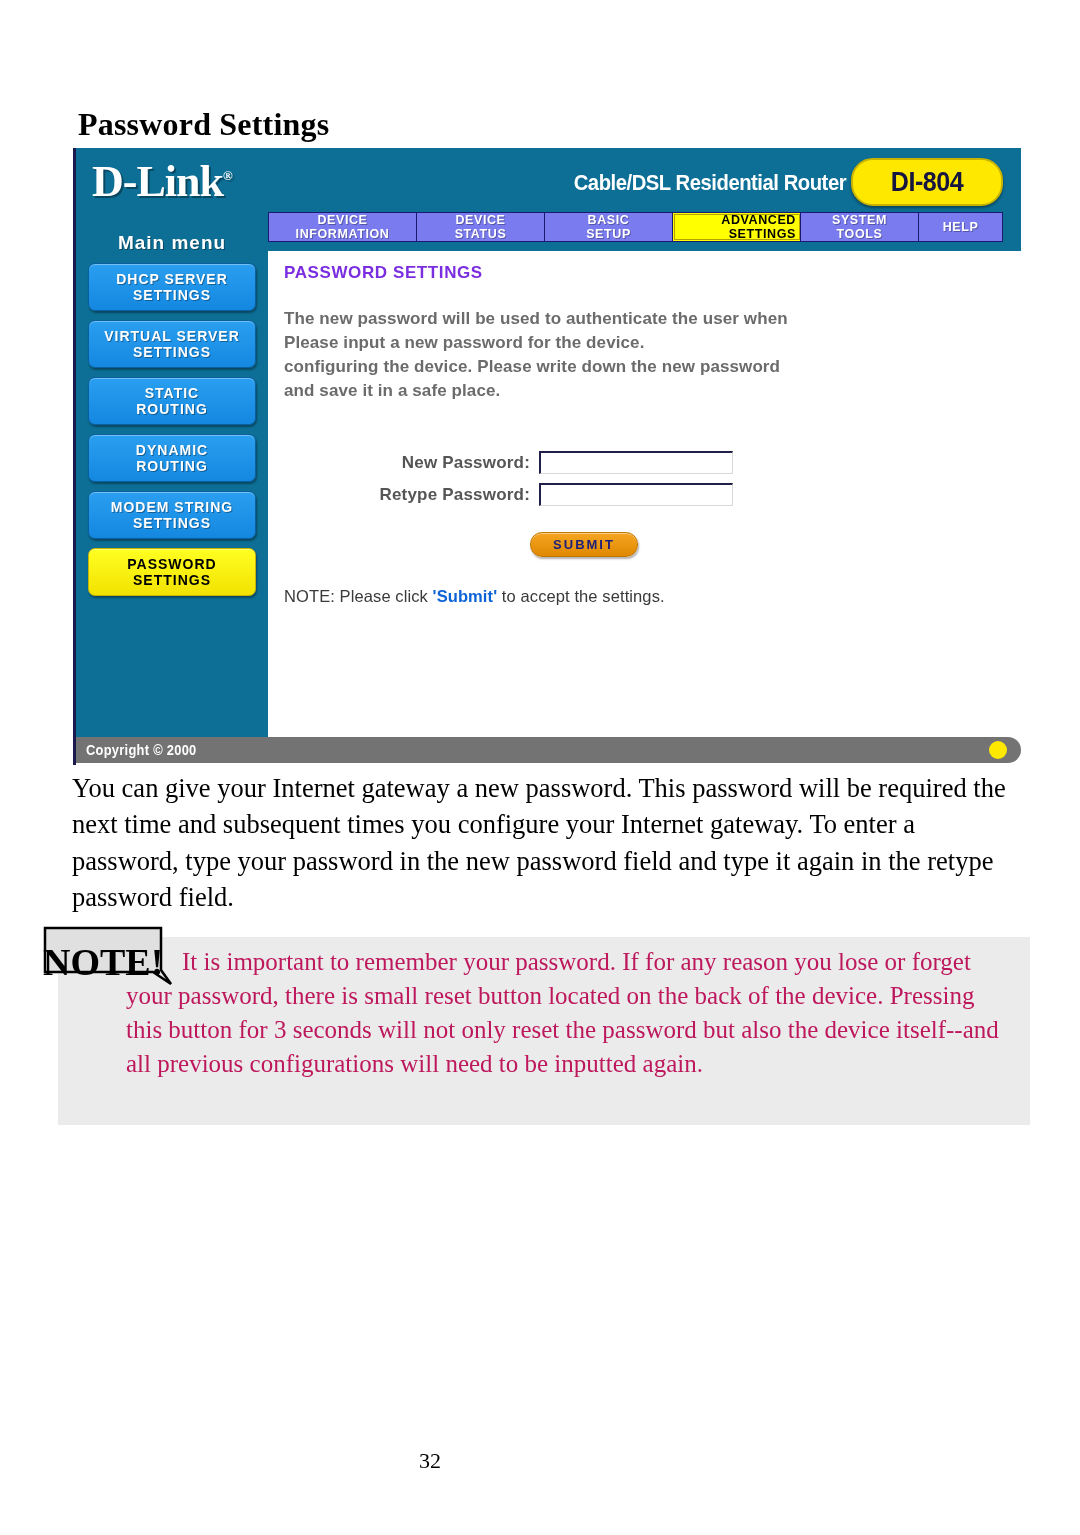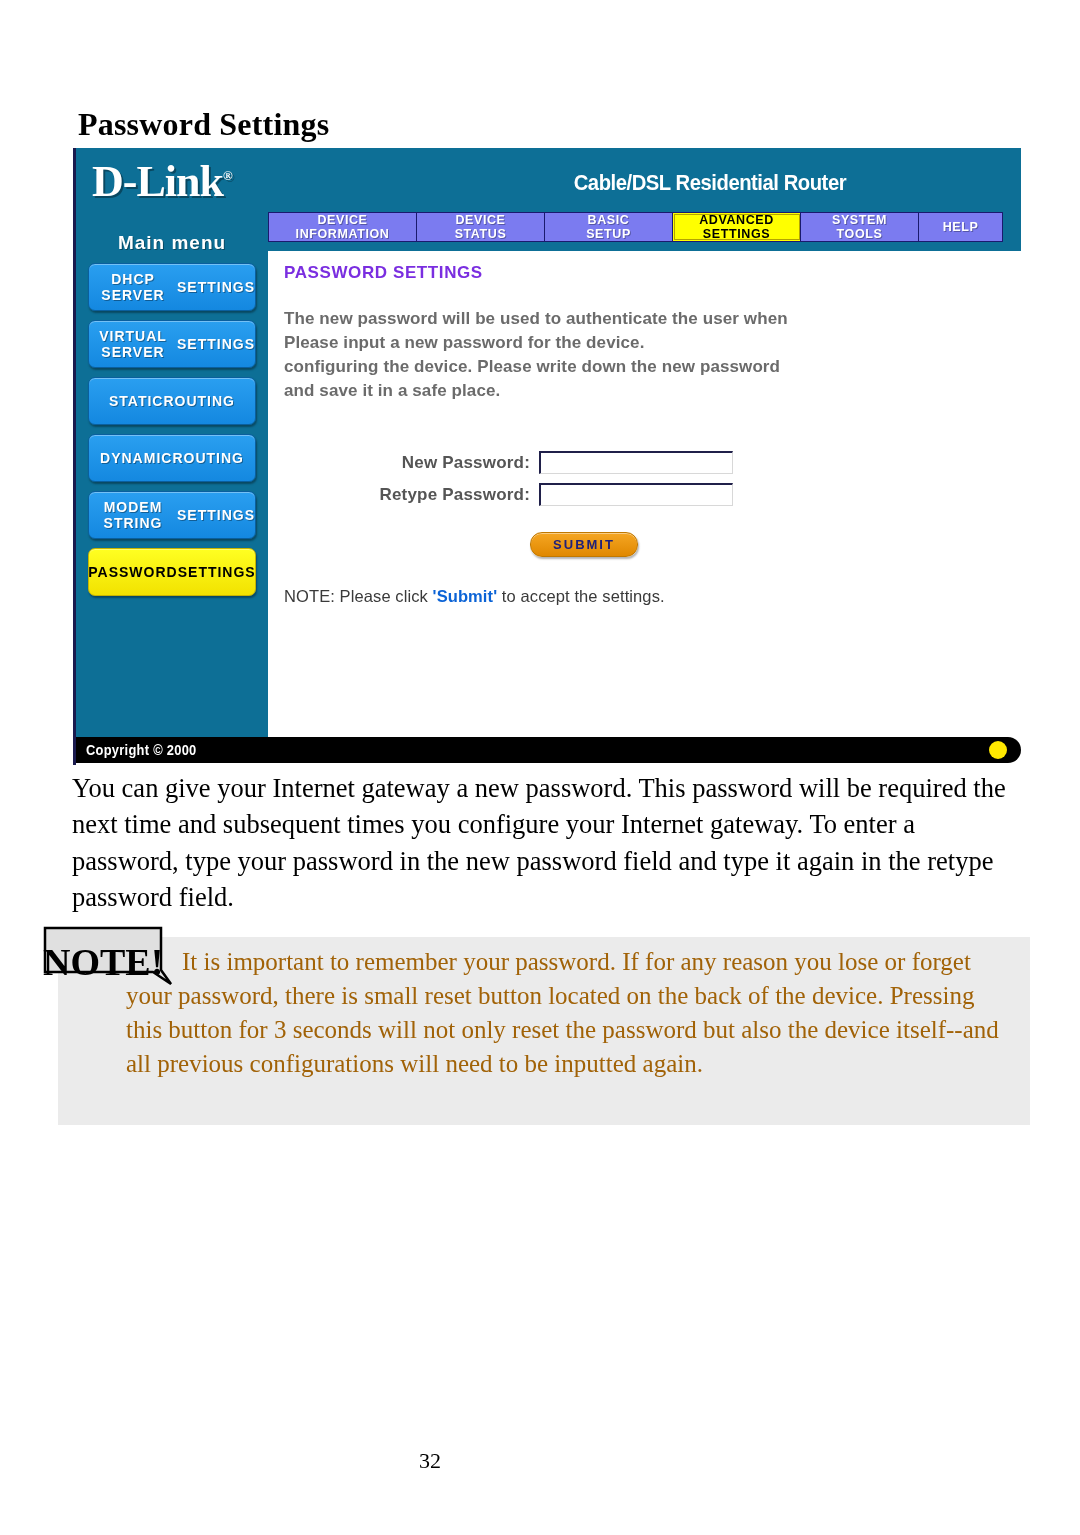--- a/index.html
+++ b/index.html
@@ -127,21 +127,21 @@
     letter-spacing: 0.6px;
     text-align: center;
     box-sizing: border-box;
     text-shadow: 1px 1px 0 rgba(0,0,0,0.3);
     padding: 0 4px;
   }
   .tab:last-child { border-right: none; }
   .tab.w1 { width: 148px; }
   .tab.w2 { width: 128px; }
   .tab.w3 { width: 128px; }
-  .tab.w4 { width: 128px; }
+  .tab.w4 { width: 128px; align-items: flex-end; }
   .tab.w5 { width: 118px; }
   .tab.w6 { width: 83px; }
   .tab.active {
     background: #ffff00;
     color: #000000;
     text-shadow: none;
     outline: 1px solid #b3a300;
     outline-offset: -2px;
   }
 
@@ -166,20 +166,21 @@
   }
   .menu-btn {
     margin: 9px auto 0;
     width: 168px;
     height: 48px;
     background: linear-gradient(#2a9ff0, #1488e0);
     border: 1px solid #0a5f9e;
     border-radius: 7px;
     box-shadow: 1px 2px 2px rgba(0,0,0,0.35), inset 0 1px 0 rgba(255,255,255,0.35);
     display: flex;
+    flex-direction: column;
     align-items: center;
     justify-content: center;
     font-family: "Liberation Sans", sans-serif;
     font-size: 14px;
     font-weight: bold;
     color: #ffffff;
     letter-spacing: 1px;
     line-height: 1.15;
     text-align: center;
     text-shadow: 1px 1px 0 rgba(0,0,0,0.35);
@@ -302,21 +303,21 @@
     width: 100%;
     height: 28px;
     background: #ffffff;
   }
   .rs-footer-bar {
     position: absolute;
     left: 0;
     top: 0;
     width: 945px;
     height: 26px;
-    background: #000000;
+    background: #737373;
     border-top-right-radius: 13px;
     border-bottom-right-radius: 13px;
     display: flex;
     align-items: center;
   }
   .copyright {
     margin-left: 10px;
     font-family: "Liberation Sans", sans-serif;
     font-size: 14px;
     font-weight: bold;
@@ -356,21 +357,21 @@
     height: 188px;
     background: #ebebeb;
   }
   .note-text {
     position: absolute;
     left: 68px;
     top: 8px;
     width: 890px;
     font-family: "Liberation Serif", serif;
     font-size: 25px;
-    color: #a16207;
+    color: #be185d;
     line-height: 1.36;
     text-indent: 56px;
   }
   .note-callout {
     position: absolute;
     left: 43px;
     top: 926px;
     width: 130px;
     height: 60px;
   }
@@ -403,20 +404,23 @@
 </head>
 <body>
 
 <div class="page-title">Password Settings</div>
 
 <div class="router-shot">
 
   <div class="rs-header">
     <div class="dlink-logo"><span>D-Link</span><span class="tm">®</span></div>
     <div class="router-name">Cable/DSL Residential Router</div>
+    <div class="model-badge">
+      <span>DI-804</span>
+    </div>
   </div>
 
   <div class="tabbar">
     <div class="tab w1">
       <span>DEVICE</span>
       <span>INFORMATION</span>
     </div>
     <div class="tab w2">
       <span>DEVICE</span>
       <span>STATUS</span>

